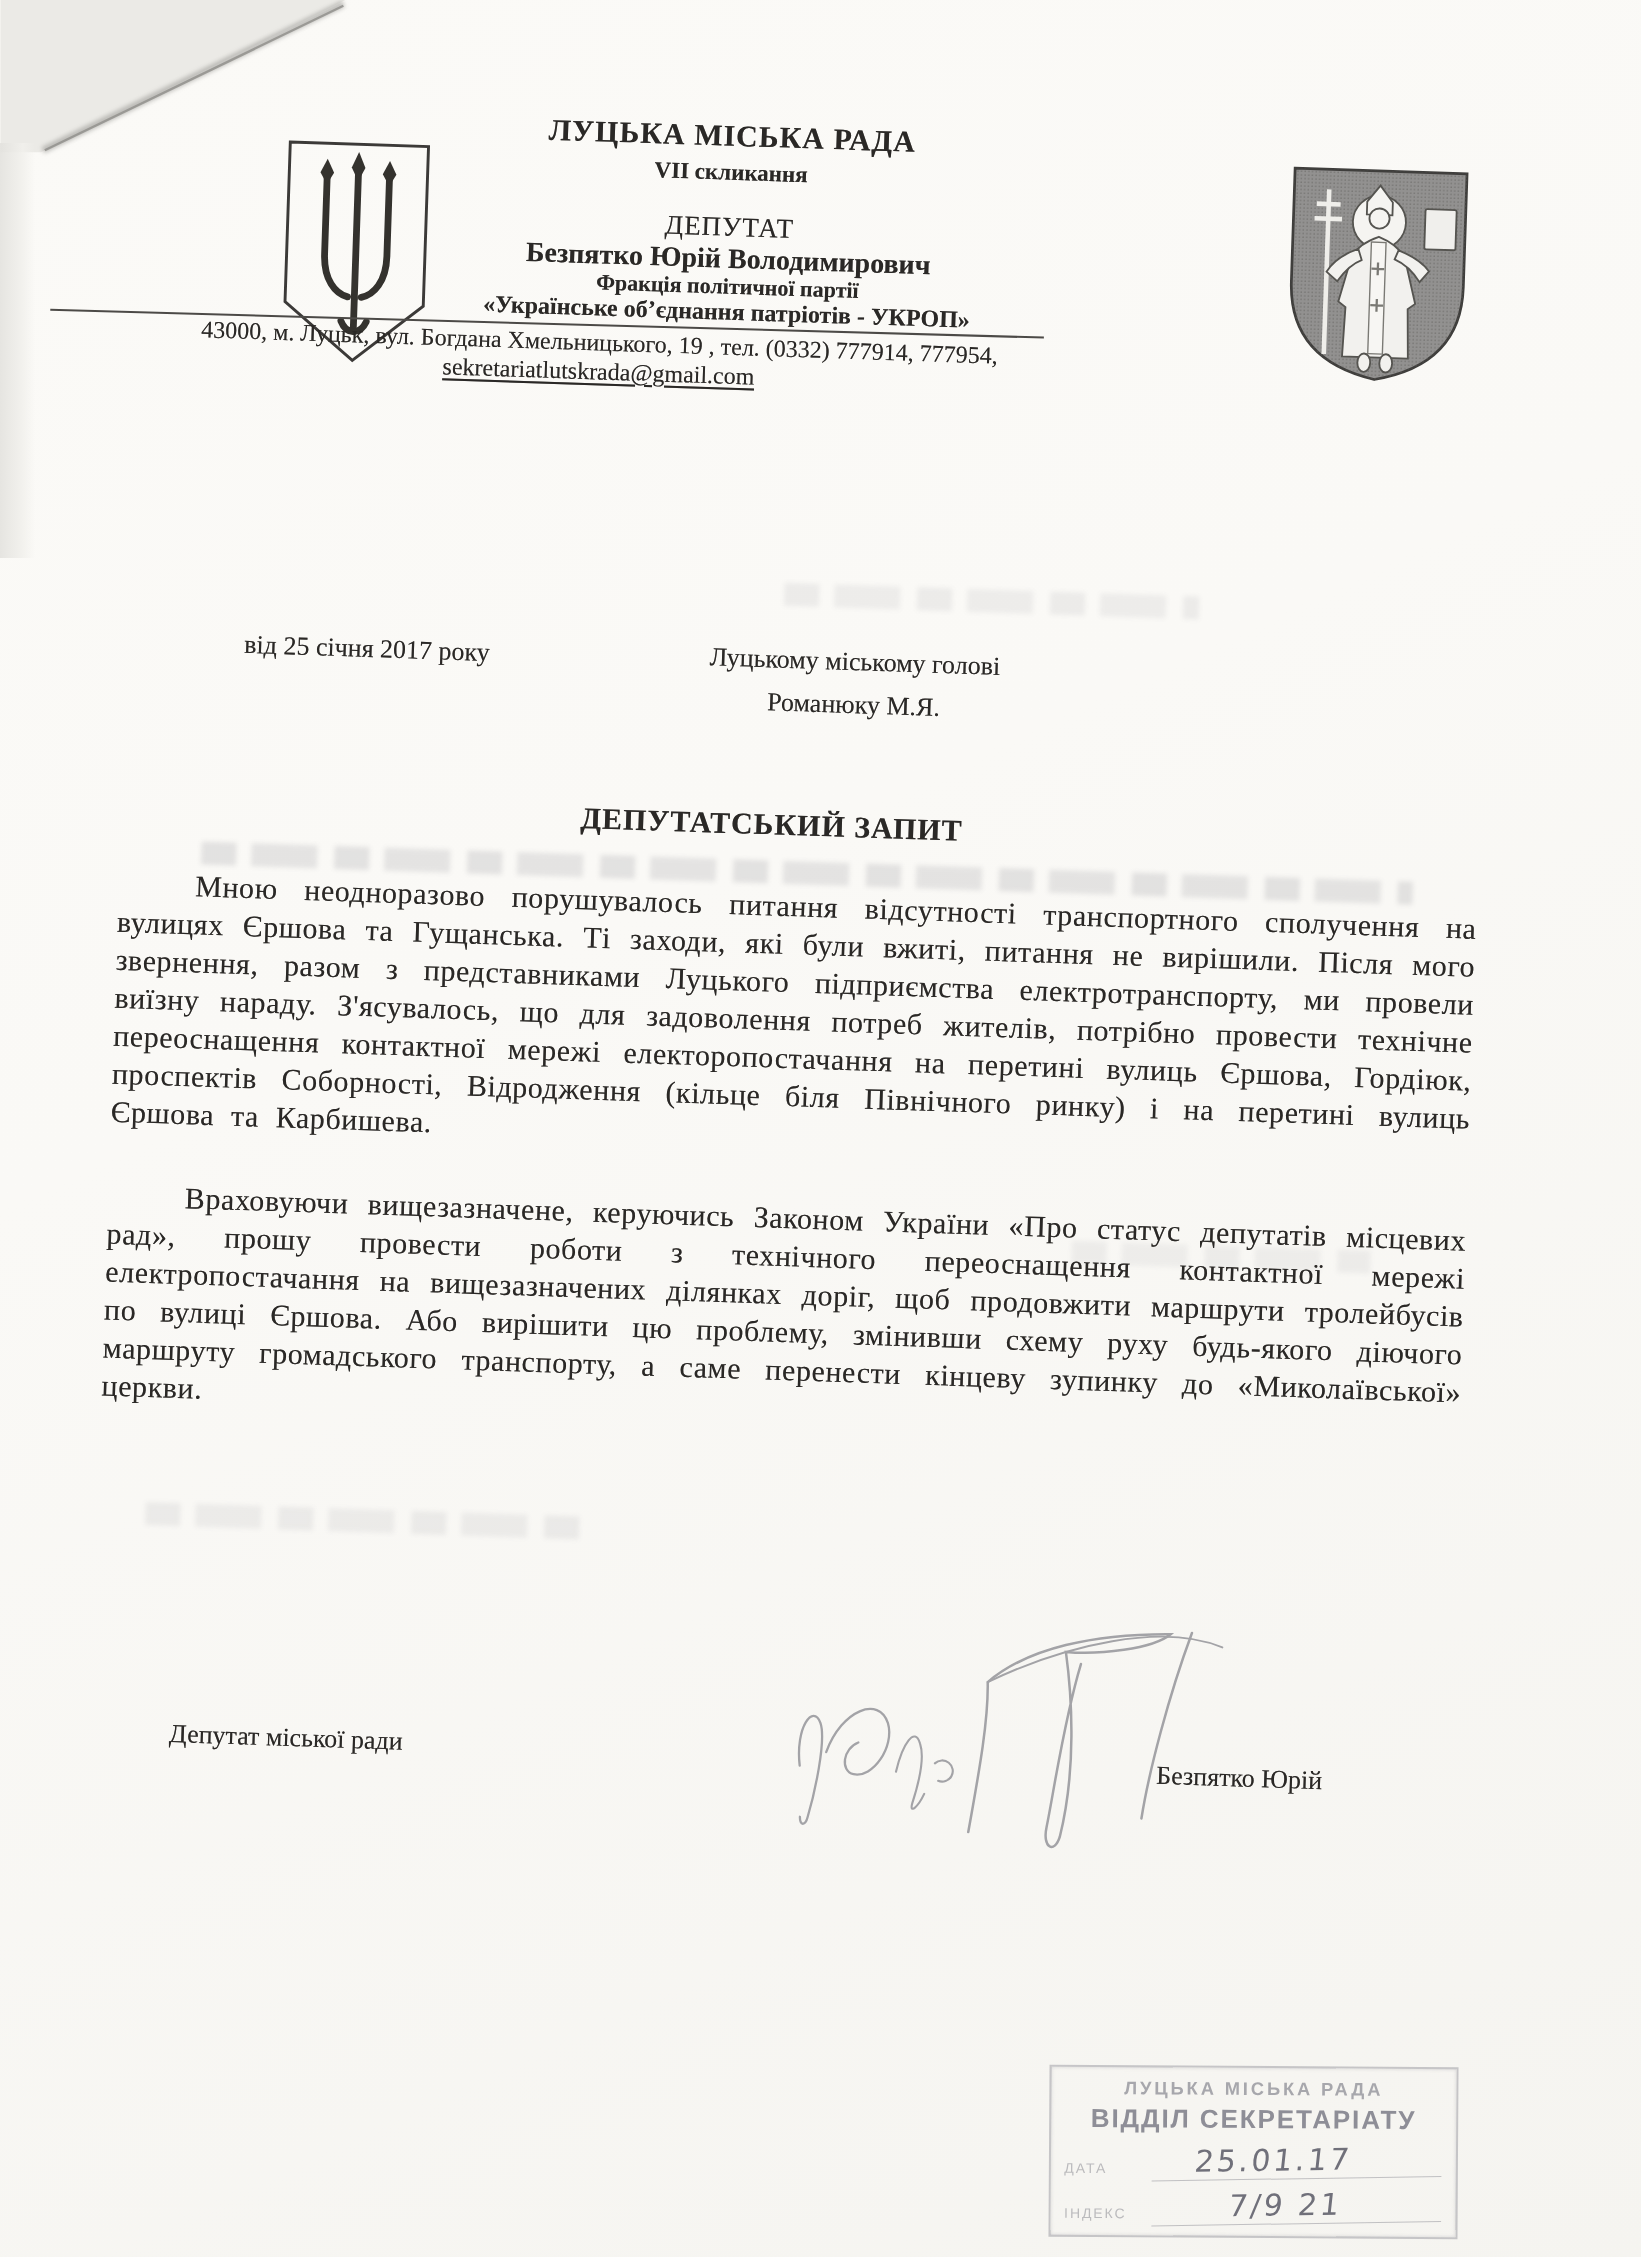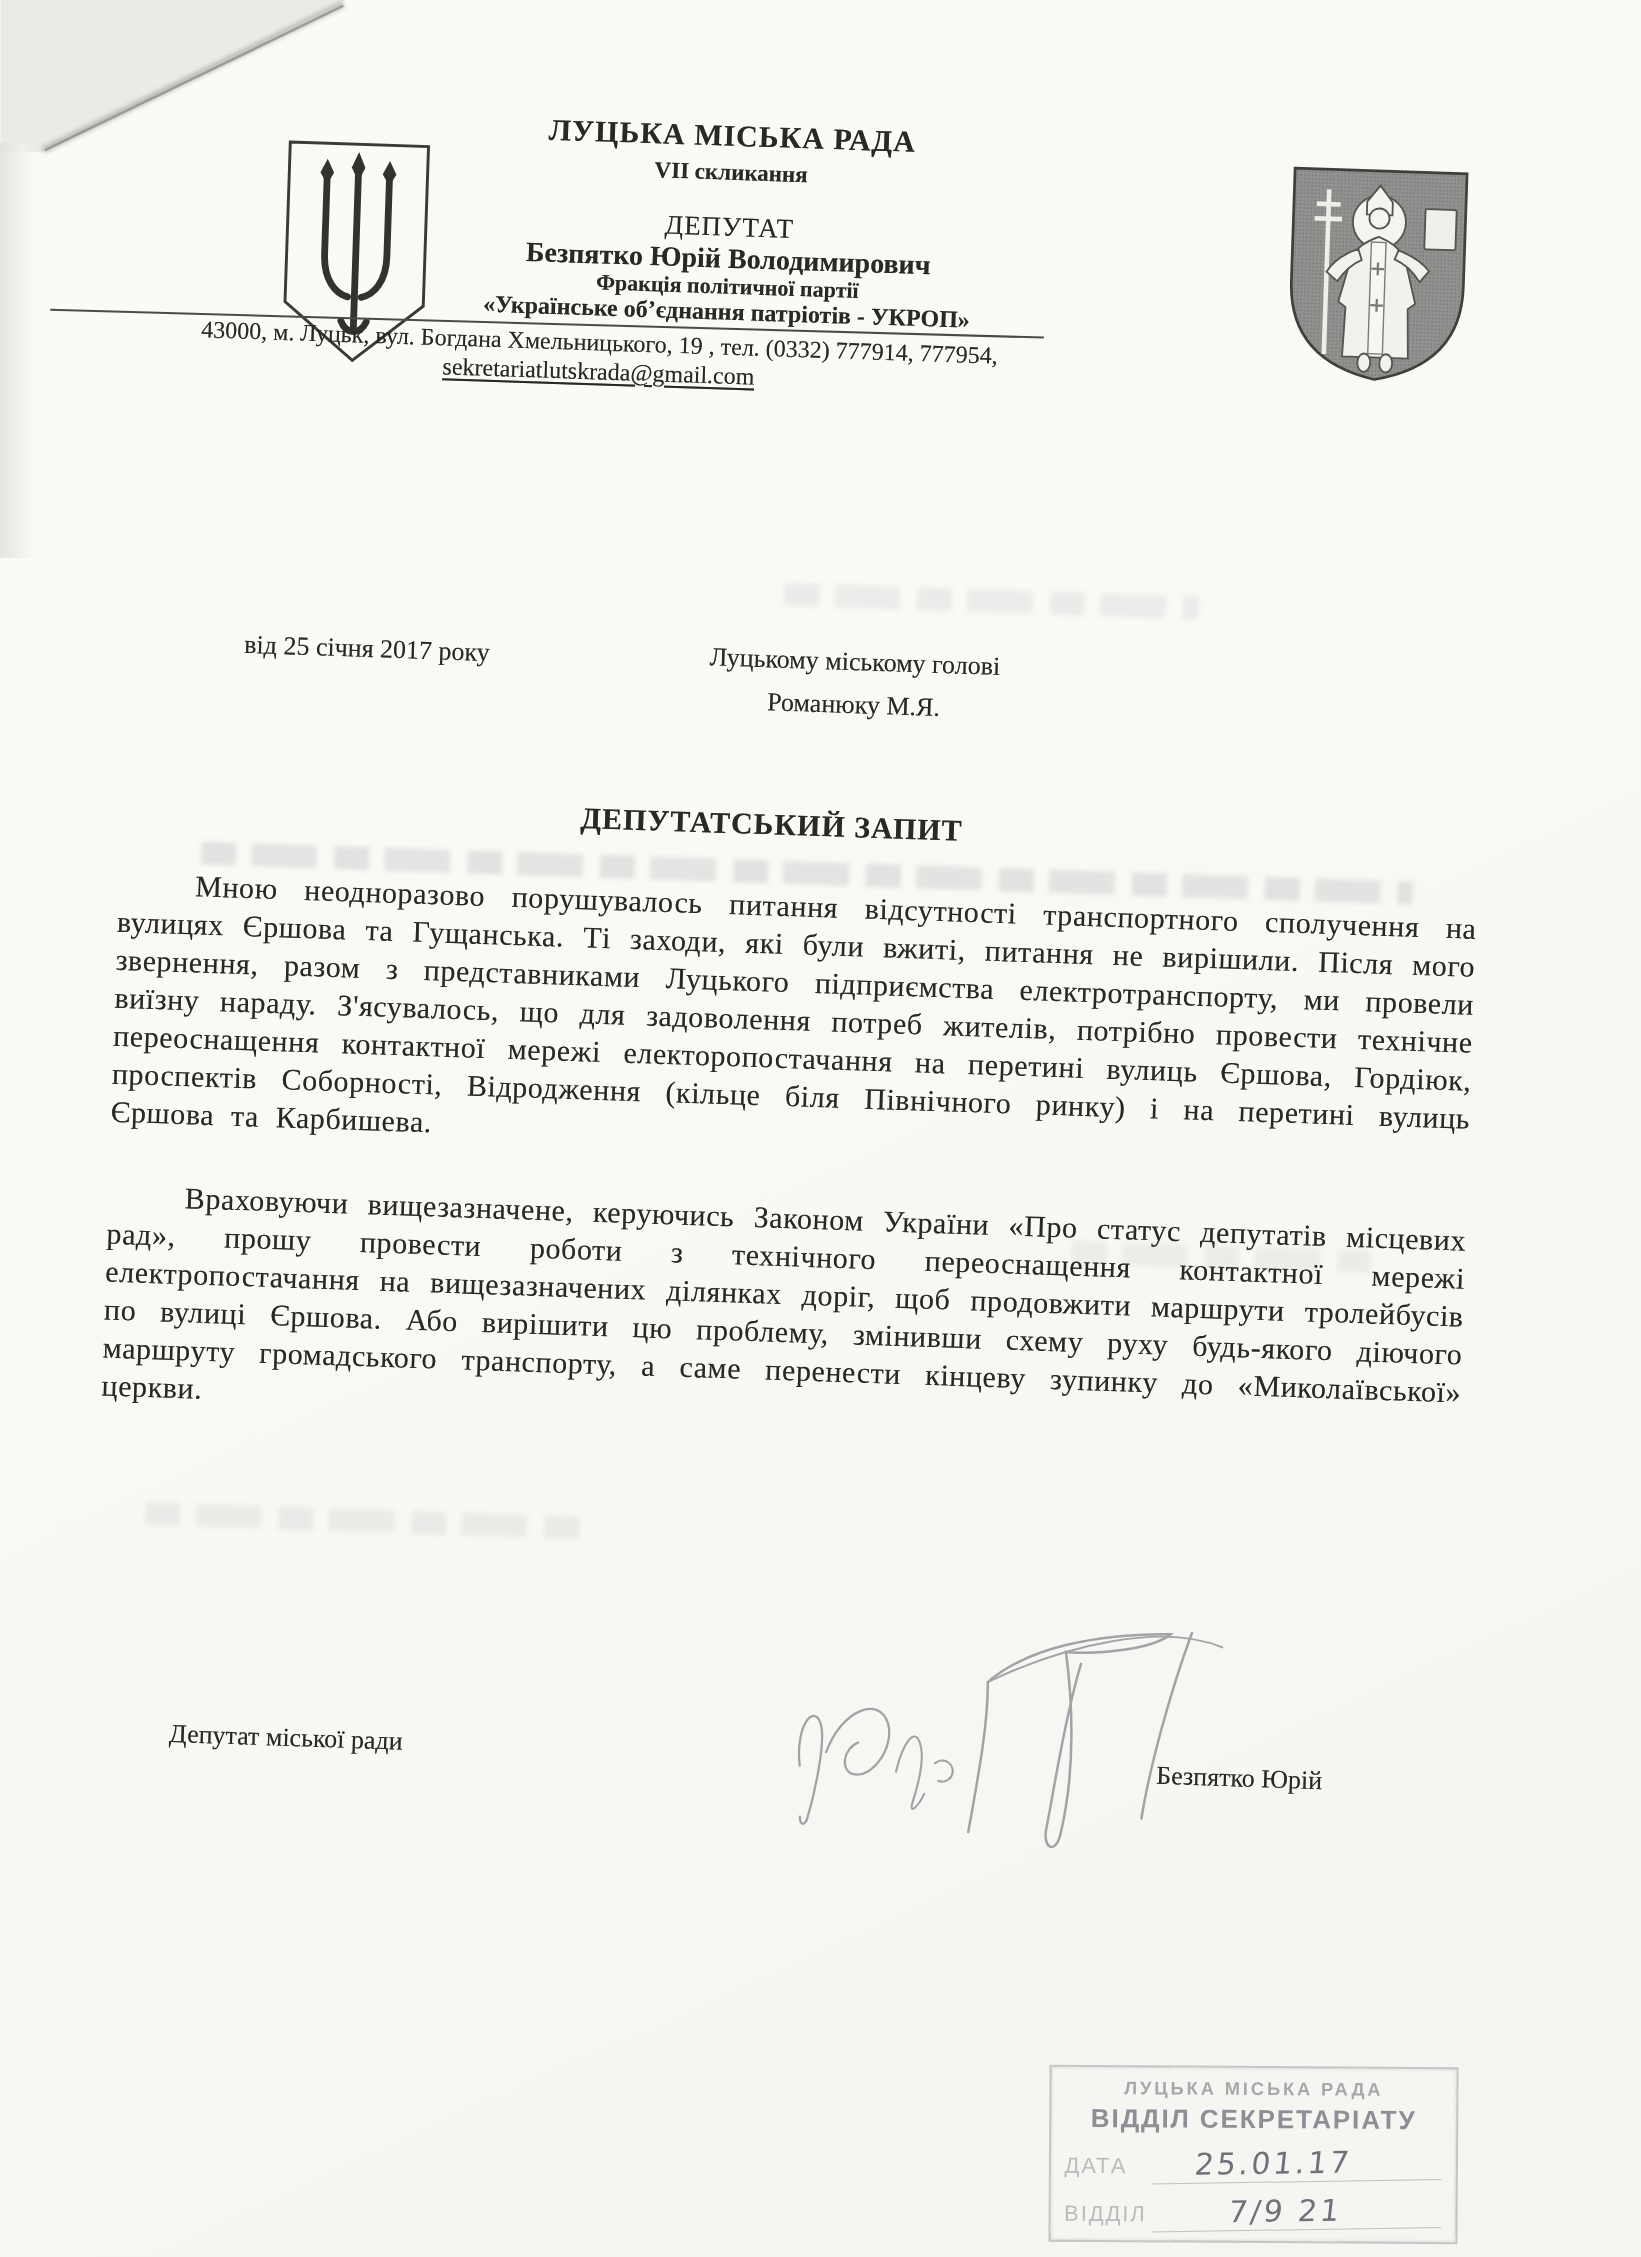--- a/index.html
+++ b/index.html
@@ -65,21 +65,21 @@
   .stamp{
     position:absolute;left:1049px;top:2066px;width:378px;
     border:2.9px solid rgba(150,150,157,.5);
     box-shadow:inset 0 0 3.9px rgba(150,150,157,.35);
     padding:9.7px 13.5px 11.6px 13.5px;transform:rotate(.35deg);
     font-family:"Liberation Sans", sans-serif;color:#8f8f98;
   }
   .stamp .s-org{font-size:18.3px;font-weight:600;letter-spacing:2.9px;text-align:center;color:rgba(148,148,155,.8);}
   .stamp .s-dept{font-size:26px;font-weight:700;letter-spacing:1.9px;text-align:center;margin-top:3.9px;color:rgba(136,136,145,.95);}
   .stamp .s-row{display:flex;align-items:flex-end;margin-top:7.7px;}
-  .stamp .s-label{width:89px;font-size:22px;letter-spacing:1.9px;color:rgba(148,148,155,.6);padding-bottom:1.9px;margin-top:12px;}
+  .stamp .s-label{width:89px;font-size:14px;letter-spacing:1.9px;color:rgba(148,148,155,.6);padding-bottom:1.9px;margin-top:12px;}
   .stamp .s-val{flex:1;border-bottom:1.9px solid rgba(150,150,157,.55);
     font-family:"DejaVu Sans", sans-serif;font-size:30px;color:#70707a;
     transform:skewX(-7deg) rotate(-1.2deg);padding:0 0 1px 41px;letter-spacing:2.9px;}
   .stamp .s-row.idx .s-val{padding-left:75px;}
 </style>
 </head>
 <body>
 
 <div class="sheet"></div>
 
@@ -177,21 +177,21 @@
 </div>
 
 <div class="stamp">
   <div class="s-org">ЛУЦЬКА МІСЬКА РАДА</div>
   <div class="s-dept">ВІДДІЛ СЕКРЕТАРІАТУ</div>
   <div class="s-row">
     <div class="s-label">ДАТА</div>
     <div class="s-val">25.01.17</div>
   </div>
   <div class="s-row idx">
-    <div class="s-label">ВІДДІЛ</div>
+    <div class="s-label">ІНДЕКС</div>
     <div class="s-val">7/9 21</div>
   </div>
 </div>
 
 <div class="corner-artifact">
   <svg width="367" height="183" viewBox="0 0 380 190">
     <polygon points="0,0 358,0 42,158 0,158" fill="#ebeae6"></polygon>
     <path d="M356,4 L44,156" stroke="#a6a5a1" stroke-width="7" opacity=".7" filter="blur(2px)"></path>
     <path d="M356,6 L46,156" stroke="#8f8e8a" stroke-width="2.5" opacity=".8"></path>
   </svg>

